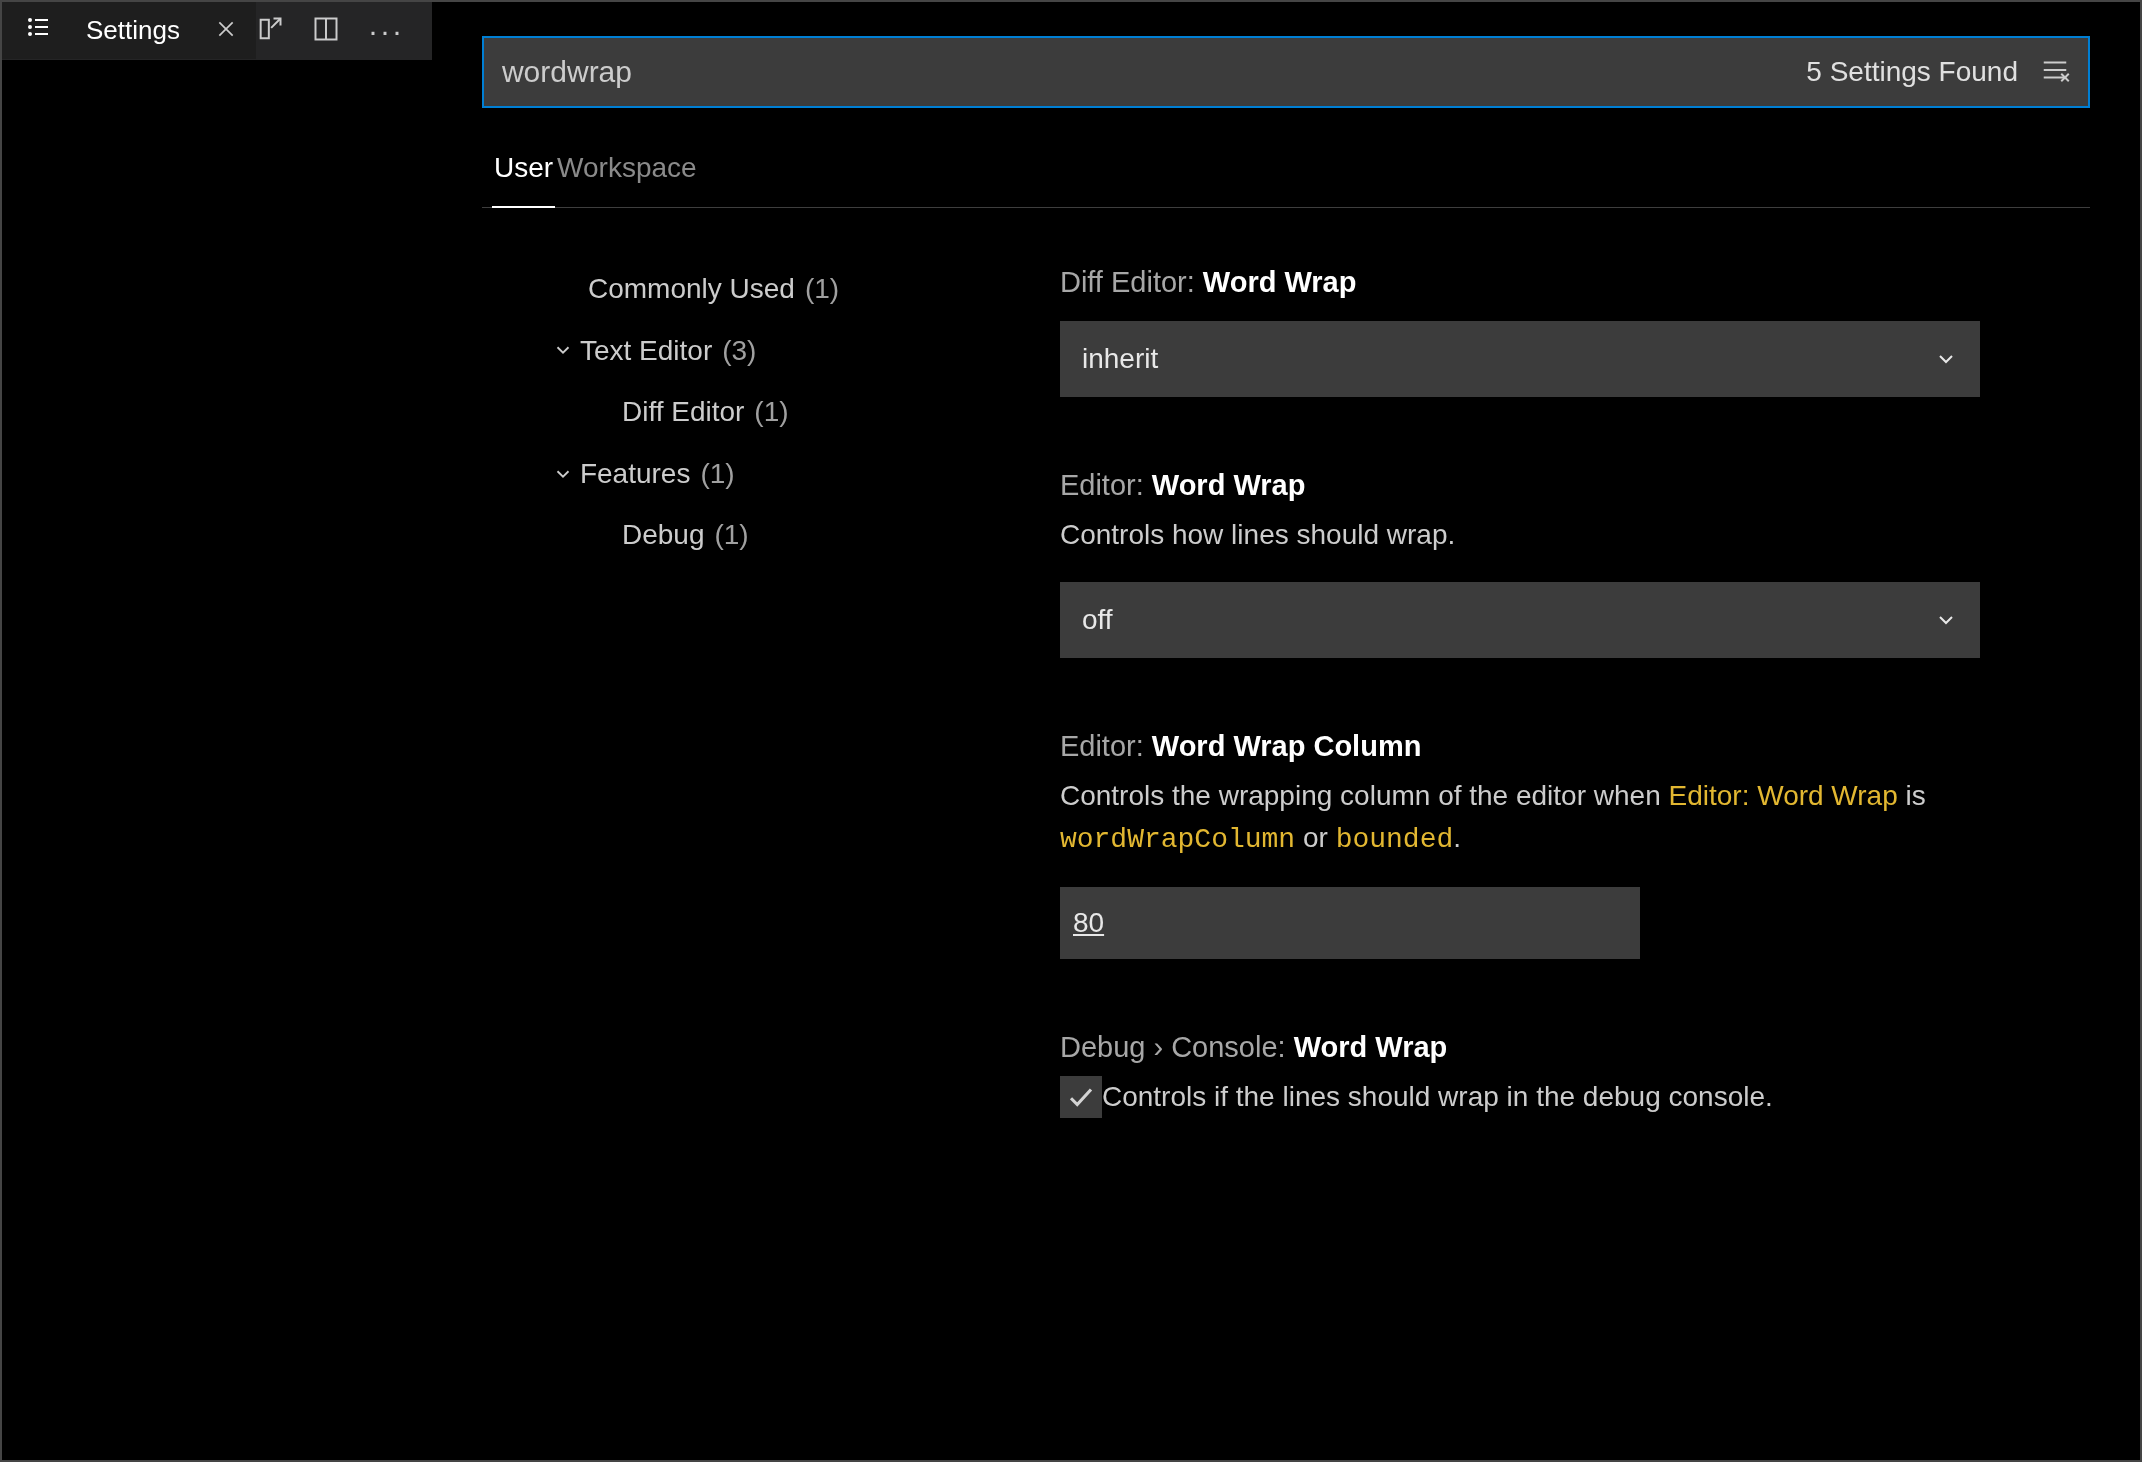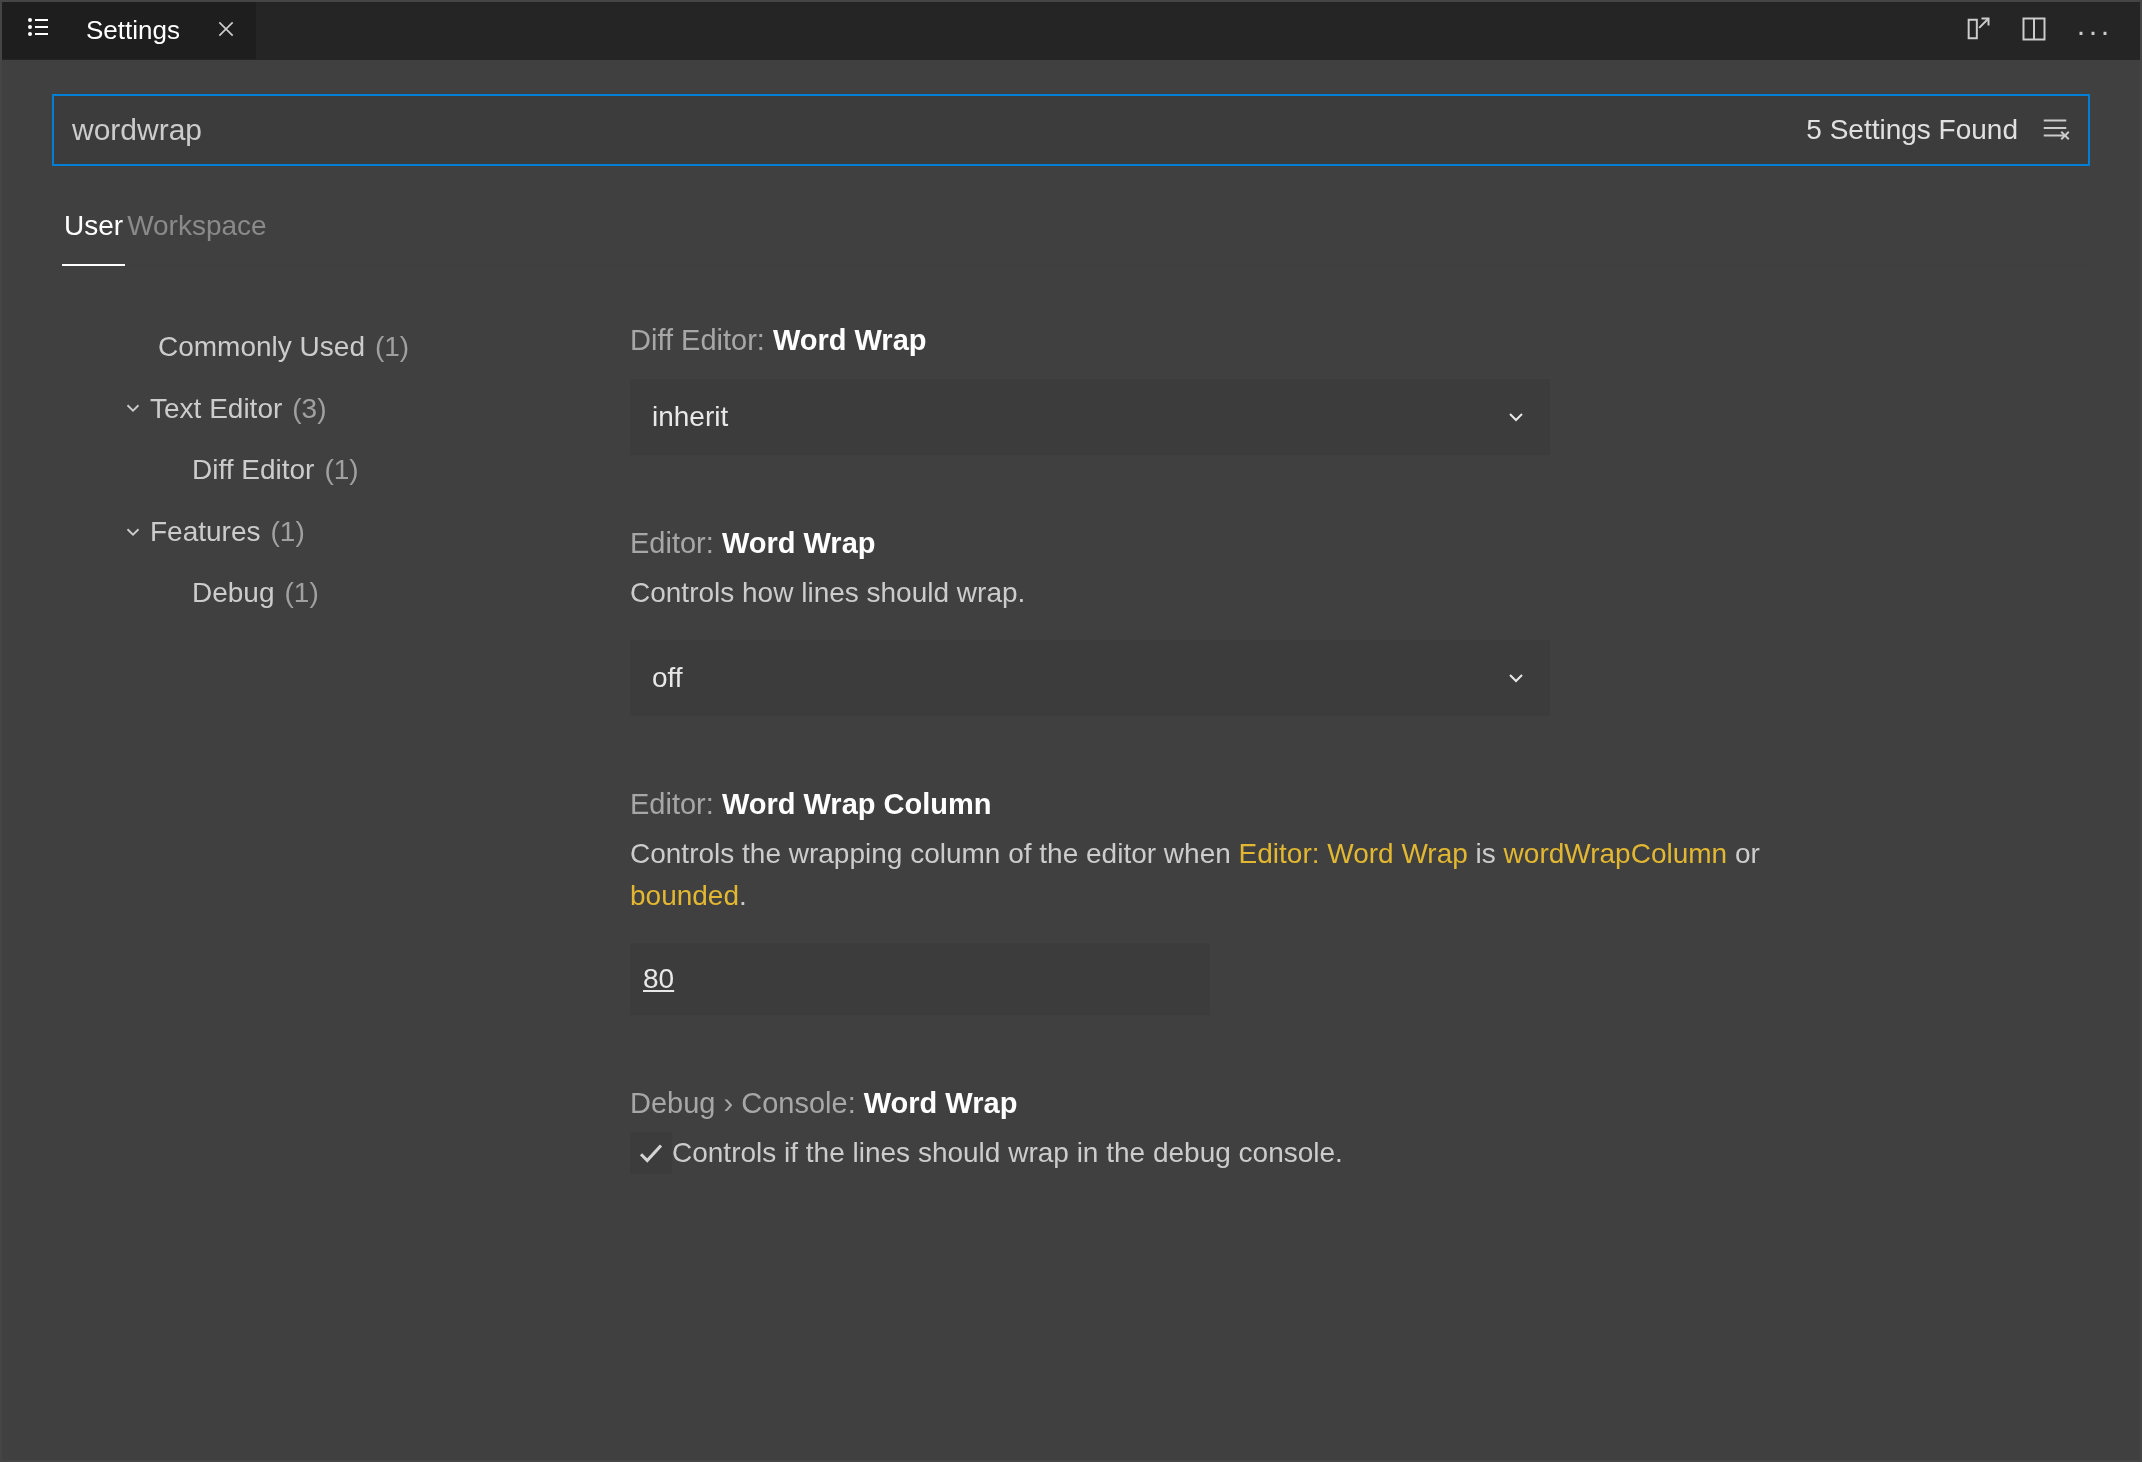--- a/index.html
+++ b/index.html
@@ -7,24 +7,24 @@
     width: 2142px;
     height: 1462px;
     background: #1e1e1e;
     font-family: -apple-system, "Segoe UI", sans-serif;
     color: #cccccc;
     overflow: hidden;
   }
   .window {
     width: 100%;
     height: 100%;
-    background: #404040;
+    background: #000000;
     border: 2px solid #454545;
     display: flex;
-    flex-direction: column;
+    flex-direction: row;
   }
   
   .tabbar {
     height: 58px;
     background: #252526;
     display: flex;
     align-items: stretch;
     border-bottom: 1px solid #252526;
     position: relative;
   }
@@ -149,21 +149,21 @@
   .setting-title .scope { color: #a7a7a7; font-weight: 400; }
   .setting-title .name { color: #ffffff; font-weight: 700; }
   .setting-desc {
     font-size: 28px;
     color: #cccccc;
     line-height: 1.5;
     margin-bottom: 26px;
     max-width: 1140px;
   }
   .setting-desc .link { color: #e2b731; cursor: pointer; }
-  .setting-desc .code { color: #e2b731; font-family: Liberation Sans, sans-serif; }
+  .setting-desc .code { color: #e2b731; font-family: Liberation Mono, monospace; }
 
   .select {
     display: flex;
     align-items: center;
     justify-content: space-between;
     background: #3c3c3c;
     height: 76px;
     width: 920px;
     padding: 0 22px;
     color: #e8e8e8;

